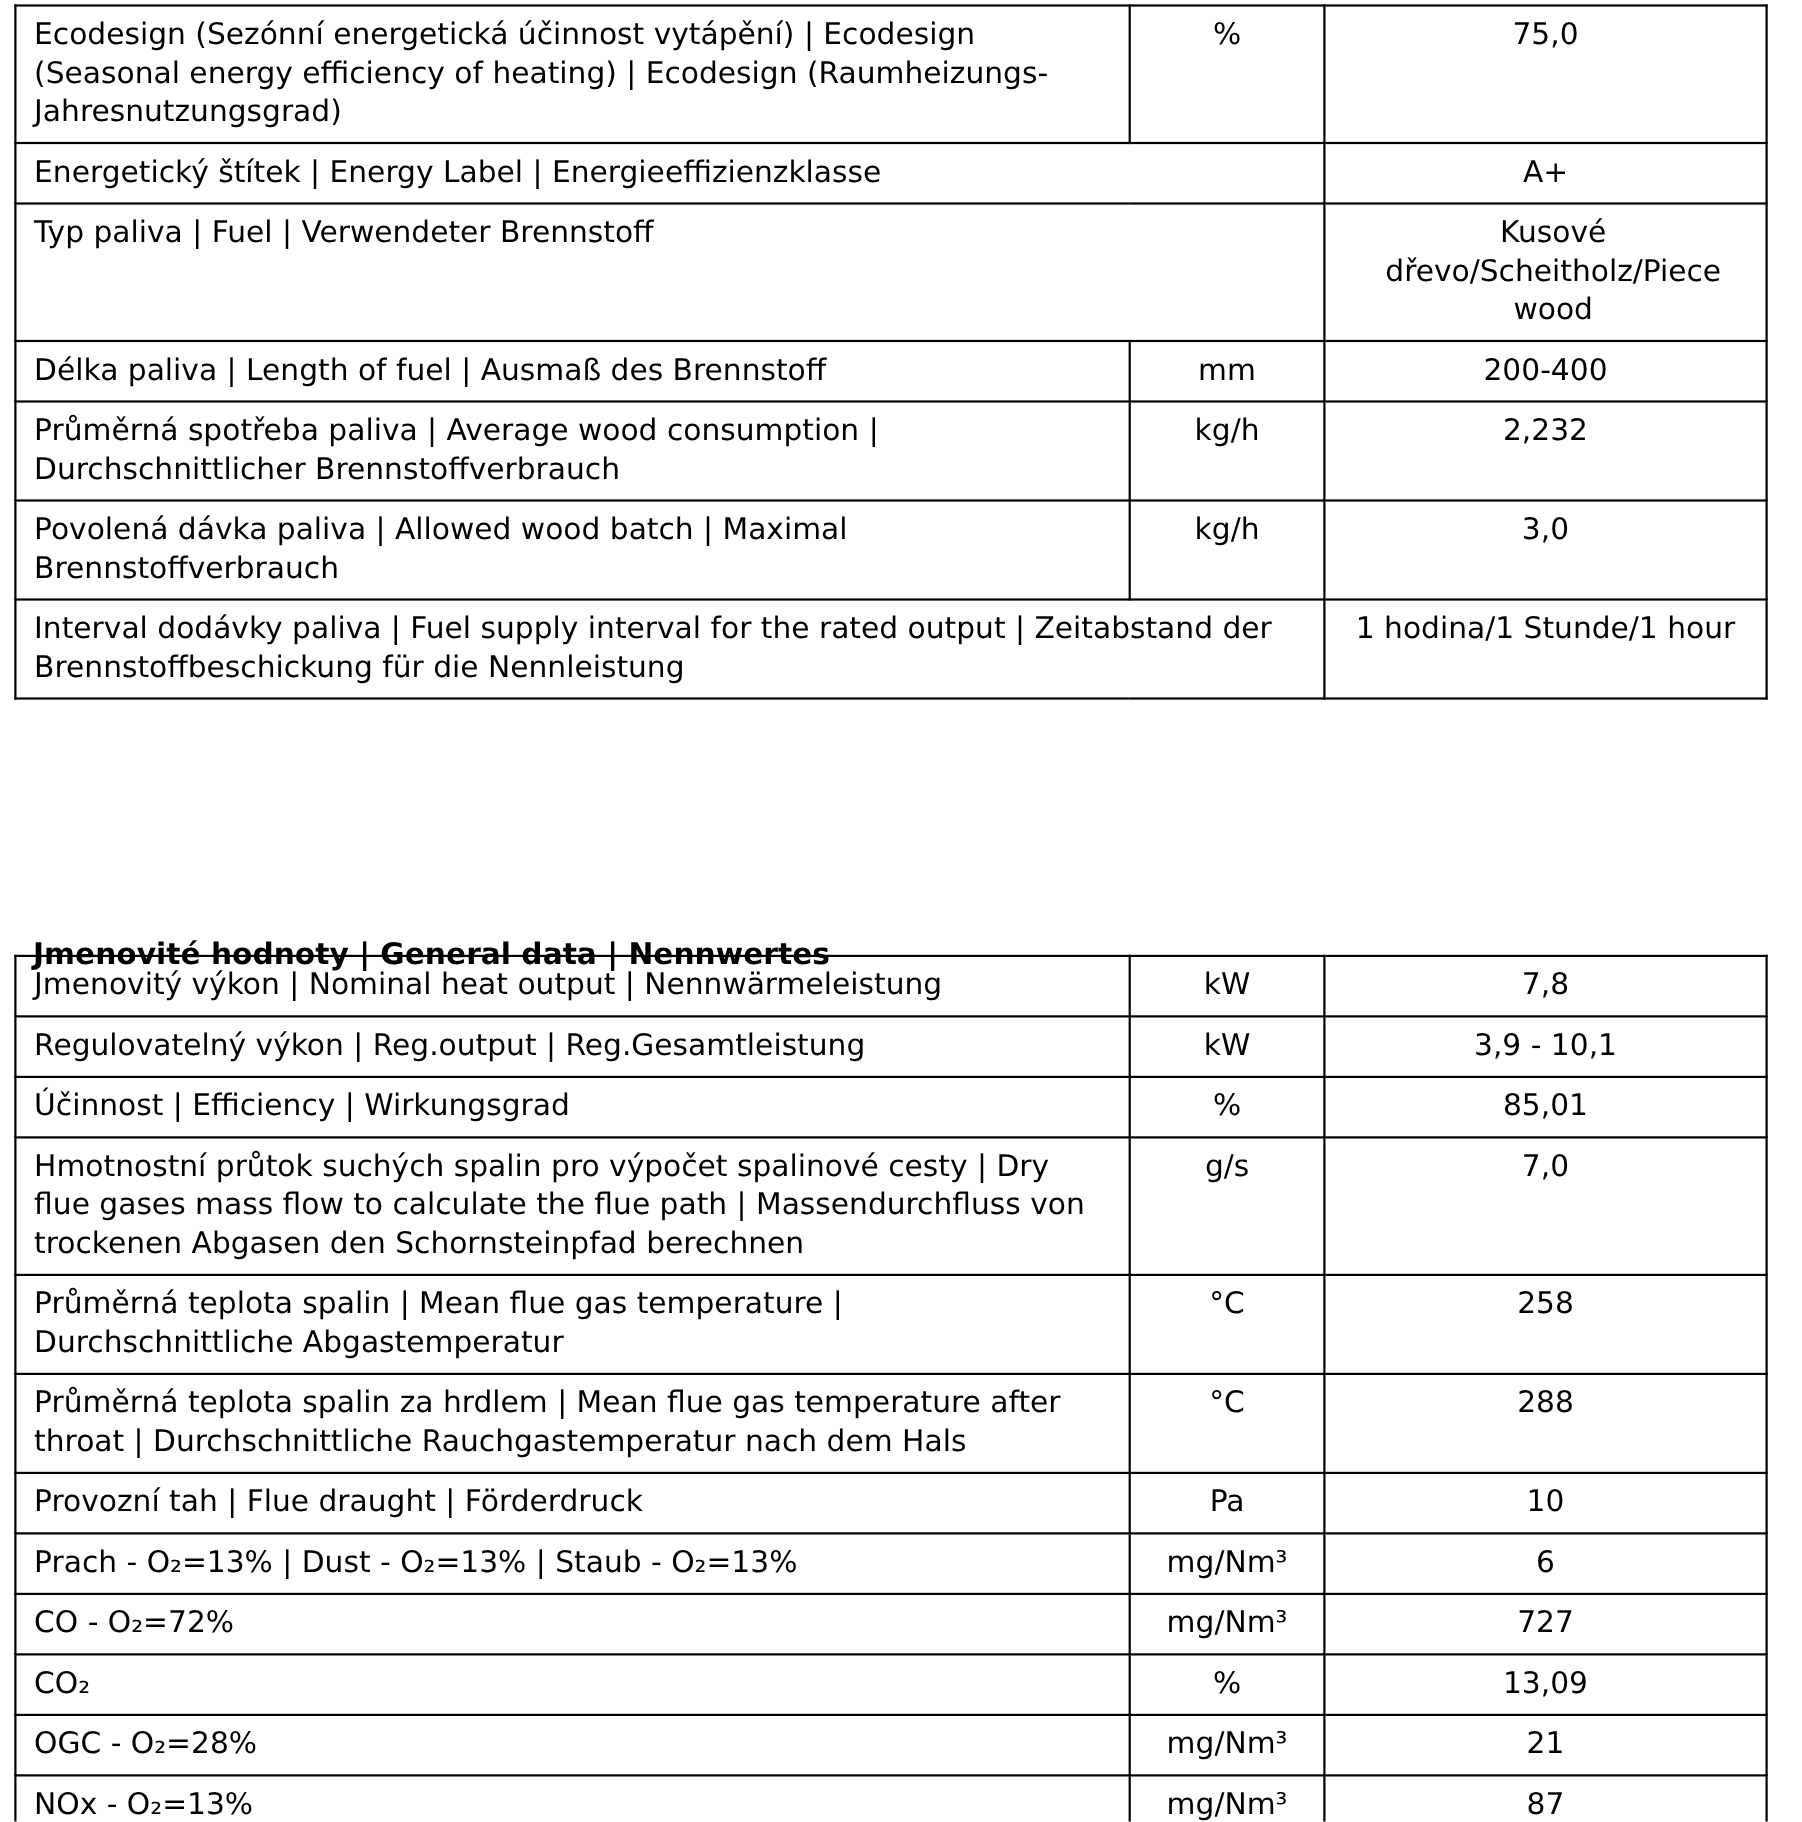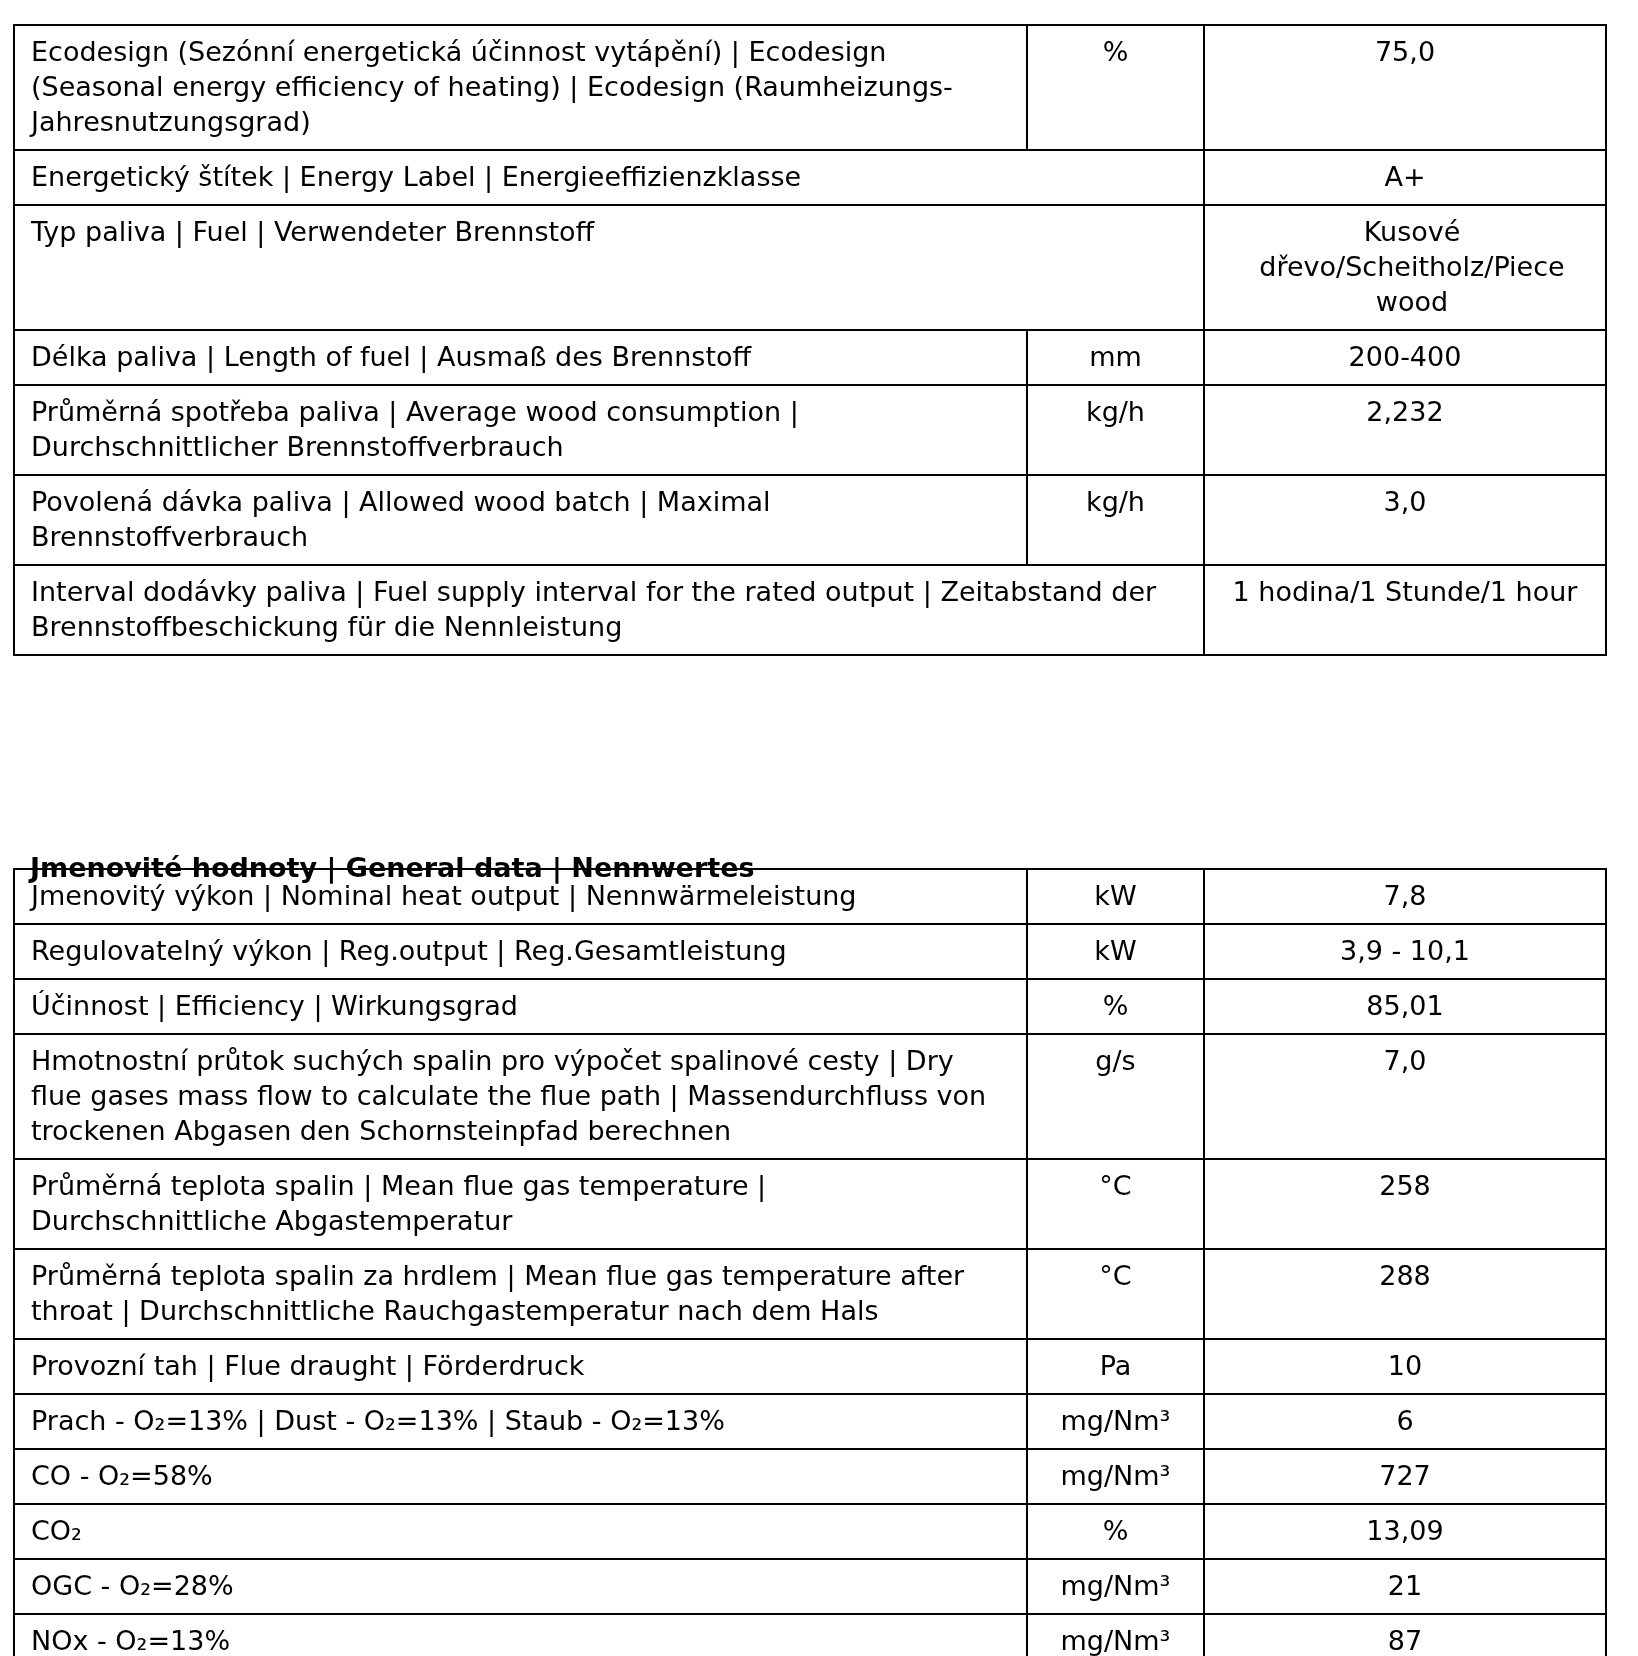--- a/index.html
+++ b/index.html
@@ -4,21 +4,21 @@
 <style>
   html, body { margin: 0; padding: 0; background: #ffffff; }
   body {
     width: 1638px; height: 1656px; position: relative; overflow: hidden;
     font-family: "DejaVu Sans", sans-serif; font-size: 27px; color: #000;
   }
   table {
     position: absolute; left: 13px; border-collapse: collapse; table-layout: fixed;
     width: 1592px;
   }
-  #t1 { top: 24px; border-radius: 24px; }
+  #t1 { top: 4px; border-radius: 24px; }
   #t2 { top: 868px; }
   td {
     border: 2px solid #000; vertical-align: top; padding: 8px 16px 10px 16px;
     line-height: 35px; font-size: 27px;
   }
   td.unit, td.val { text-align: center; padding-left: 6px; padding-right: 6px; }
   col.c1 { width: 1013px; }
   col.c2 { width: 177px; }
   col.c3 { width: 402px; }
   .section-title {
@@ -113,21 +113,21 @@
       <td>Provozní tah | Flue draught | Förderdruck</td>
       <td class="unit">Pa</td>
       <td class="val">10</td>
     </tr>
     <tr>
       <td>Prach - O₂=13% | Dust - O₂=13% | Staub - O₂=13%</td>
       <td class="unit">mg/Nm³</td>
       <td class="val">6</td>
     </tr>
     <tr>
-      <td>CO - O₂=58%</td>
+      <td>CO - O₂=72%</td>
       <td class="unit">mg/Nm³</td>
       <td class="val">727</td>
     </tr>
     <tr>
       <td>CO₂</td>
       <td class="unit">%</td>
       <td class="val">13,09</td>
     </tr>
     <tr>
       <td>OGC - O₂=28%</td>

